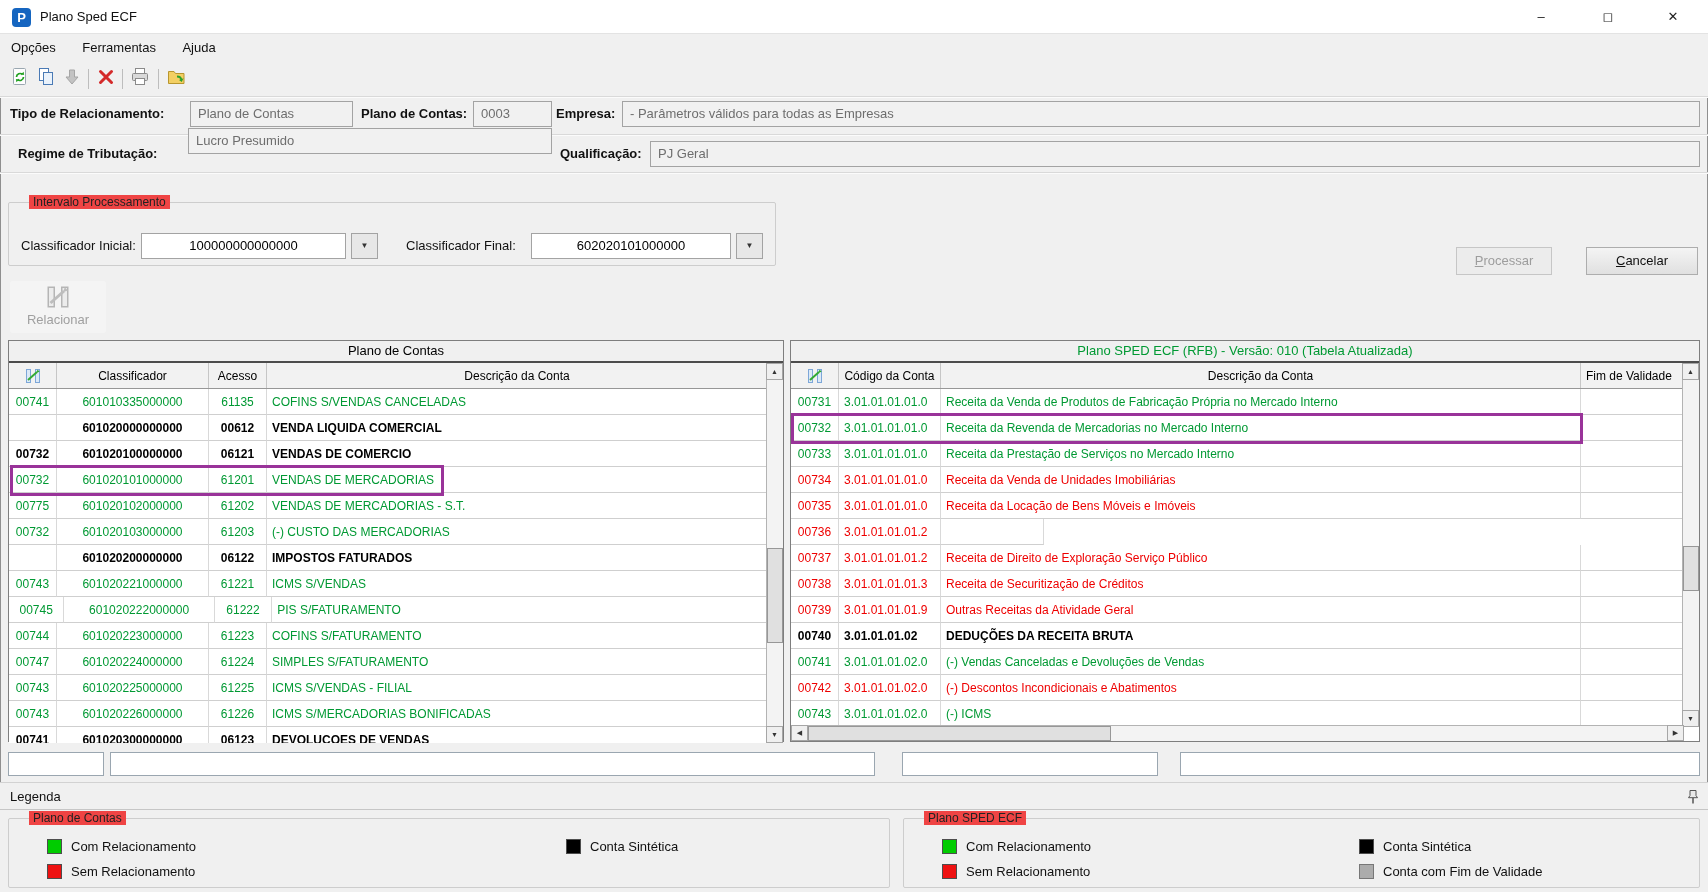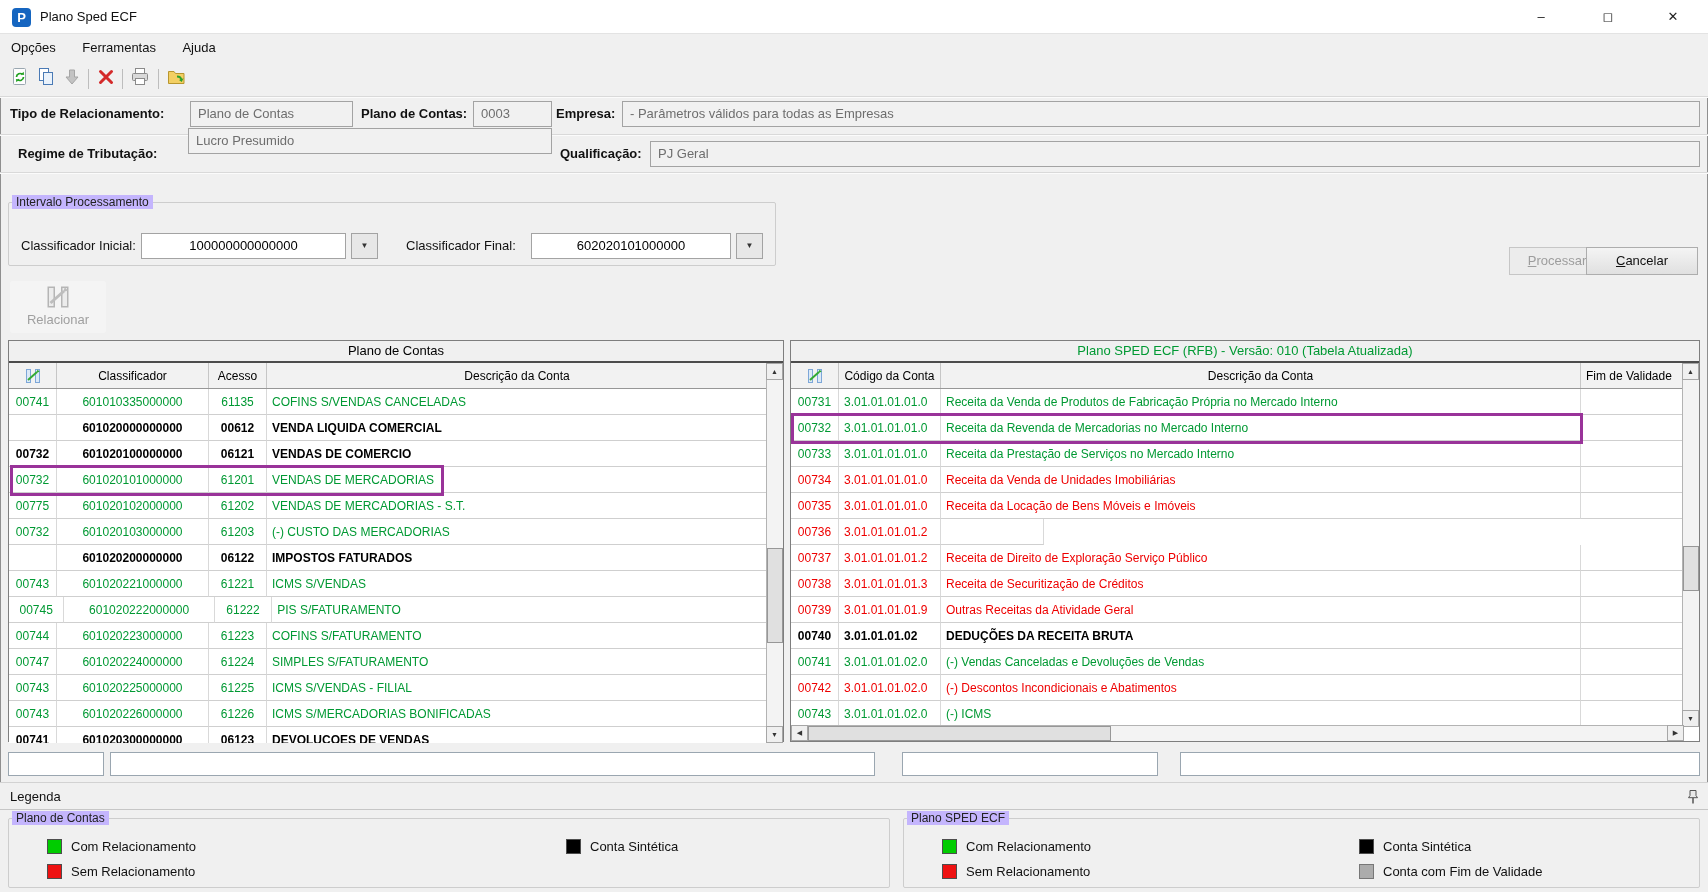--- a/index.html
+++ b/index.html
@@ -21,21 +21,21 @@
   .toolbar { position:absolute; left:0; top:62px; width:1708px; height:34px; background:#f0f0f0; }
   .tbtn { position:absolute; top:5px; width:24px; height:24px; display:flex; align-items:center; justify-content:center; }
   .tsep { position:absolute; top:7px; width:1px; height:20px; background:#bdbdbd; }
   
   .etch { position:absolute; left:0; width:1708px; height:2px; border-top:1px solid #d9d9d9; border-bottom:1px solid #fbfbfb; }
   
   .flabel { position:absolute; height:28px; line-height:28px; font-size:13px; font-weight:bold; color:#111; }
   .ffield { position:absolute; height:26px; line-height:24px; font-size:13px; color:#6e6e6e; background:#f1f1f1; border:1px solid #a3a3a3; padding:0 7px; overflow:hidden; white-space:nowrap; }
   
   .groupbox { position:absolute; border:1px solid #cdcdcd; border-radius:2px; }
-  .gblabel { position:absolute; top:-8px; left:3px; background:#c4b5fd; padding:0 4px; font-size:12px; color:#222; line-height:14px; }
+  .gblabel { position:absolute; top:-8px; left:20px; background:#ef4444; padding:0 4px; font-size:12px; color:#222; line-height:14px; }
   .clabel { position:absolute; height:26px; line-height:26px; font-size:13px; color:#111; }
   .cfield { position:absolute; height:26px; line-height:24px; font-size:13px; color:#000; background:#ffffff; border:1px solid #a3a3a3; text-align:center; }
   .ddbtn { position:absolute; width:27px; height:26px; background:#e7e7e7; border:1px solid #a3a3a3; font-size:8px; color:#333; text-align:center; line-height:24px; }
   
   .pbtn { position:absolute; height:28px; background:linear-gradient(#f4f4f4,#e0e0e0); border:1px solid #adadad; font-size:13px; text-align:center; line-height:26px; color:#111; }
   .pbtn.disabled { color:#9d9d9d; border-color:#c6c6c6; background:#ececec; }
   .bigbtn { position:absolute; left:10px; top:281px; width:96px; height:52px; text-align:center; color:#a0a0a0; font-size:13px; background:#f4f4f4; border-radius:3px; }
   .bigbtn svg { margin-top:4px; }
   
   .tbl { position:absolute; top:340px; height:402px; background:#ffffff; border:1px solid #7e7e7e; }
@@ -152,21 +152,21 @@
   <div class="groupbox" style="left:8px; top:202px; width:768px; height:64px">
     <span class="gblabel">Intervalo Processamento</span>
     <div class="clabel" style="left:12px; top:30px">Classificador Inicial:</div>
     <div class="cfield" style="left:132px; top:30px; width:205px">100000000000000</div>
     <div class="ddbtn" style="left:342px; top:30px"><span>▼</span></div>
     <div class="clabel" style="left:397px; top:30px">Classificador Final:</div>
     <div class="cfield" style="left:522px; top:30px; width:200px">602020101000000</div>
     <div class="ddbtn" style="left:727px; top:30px"><span>▼</span></div>
   </div>
 
-  <div class="pbtn disabled accel" style="left:1509px; top:247px; width:96px"><u>P</u>rocessar</div>
+  <div class="pbtn disabled accel" style="left:1456px; top:247px; width:96px"><u>P</u>rocessar</div>
   <div class="pbtn accel" style="left:1586px; top:247px; width:112px"><u>C</u>ancelar</div>
 
   <div class="bigbtn">
     <span><svg width="24" height="24" viewBox="0 0 16 16">
           <rect x="1.5" y="1.5" width="4" height="13" fill="#ececec" stroke="#b5b5b5"></rect>
           <rect x="10.5" y="1.5" width="4" height="13" fill="#ececec" stroke="#b5b5b5"></rect>
           <path d="M3 12 L12 4" stroke="#bdbdbd" stroke-width="2"></path>
           <path d="M12.5 1.5l2.2 2.2-3.2 1z" fill="#bdbdbd"></path>
         </svg></span>
     <div>Relacionar</div>

